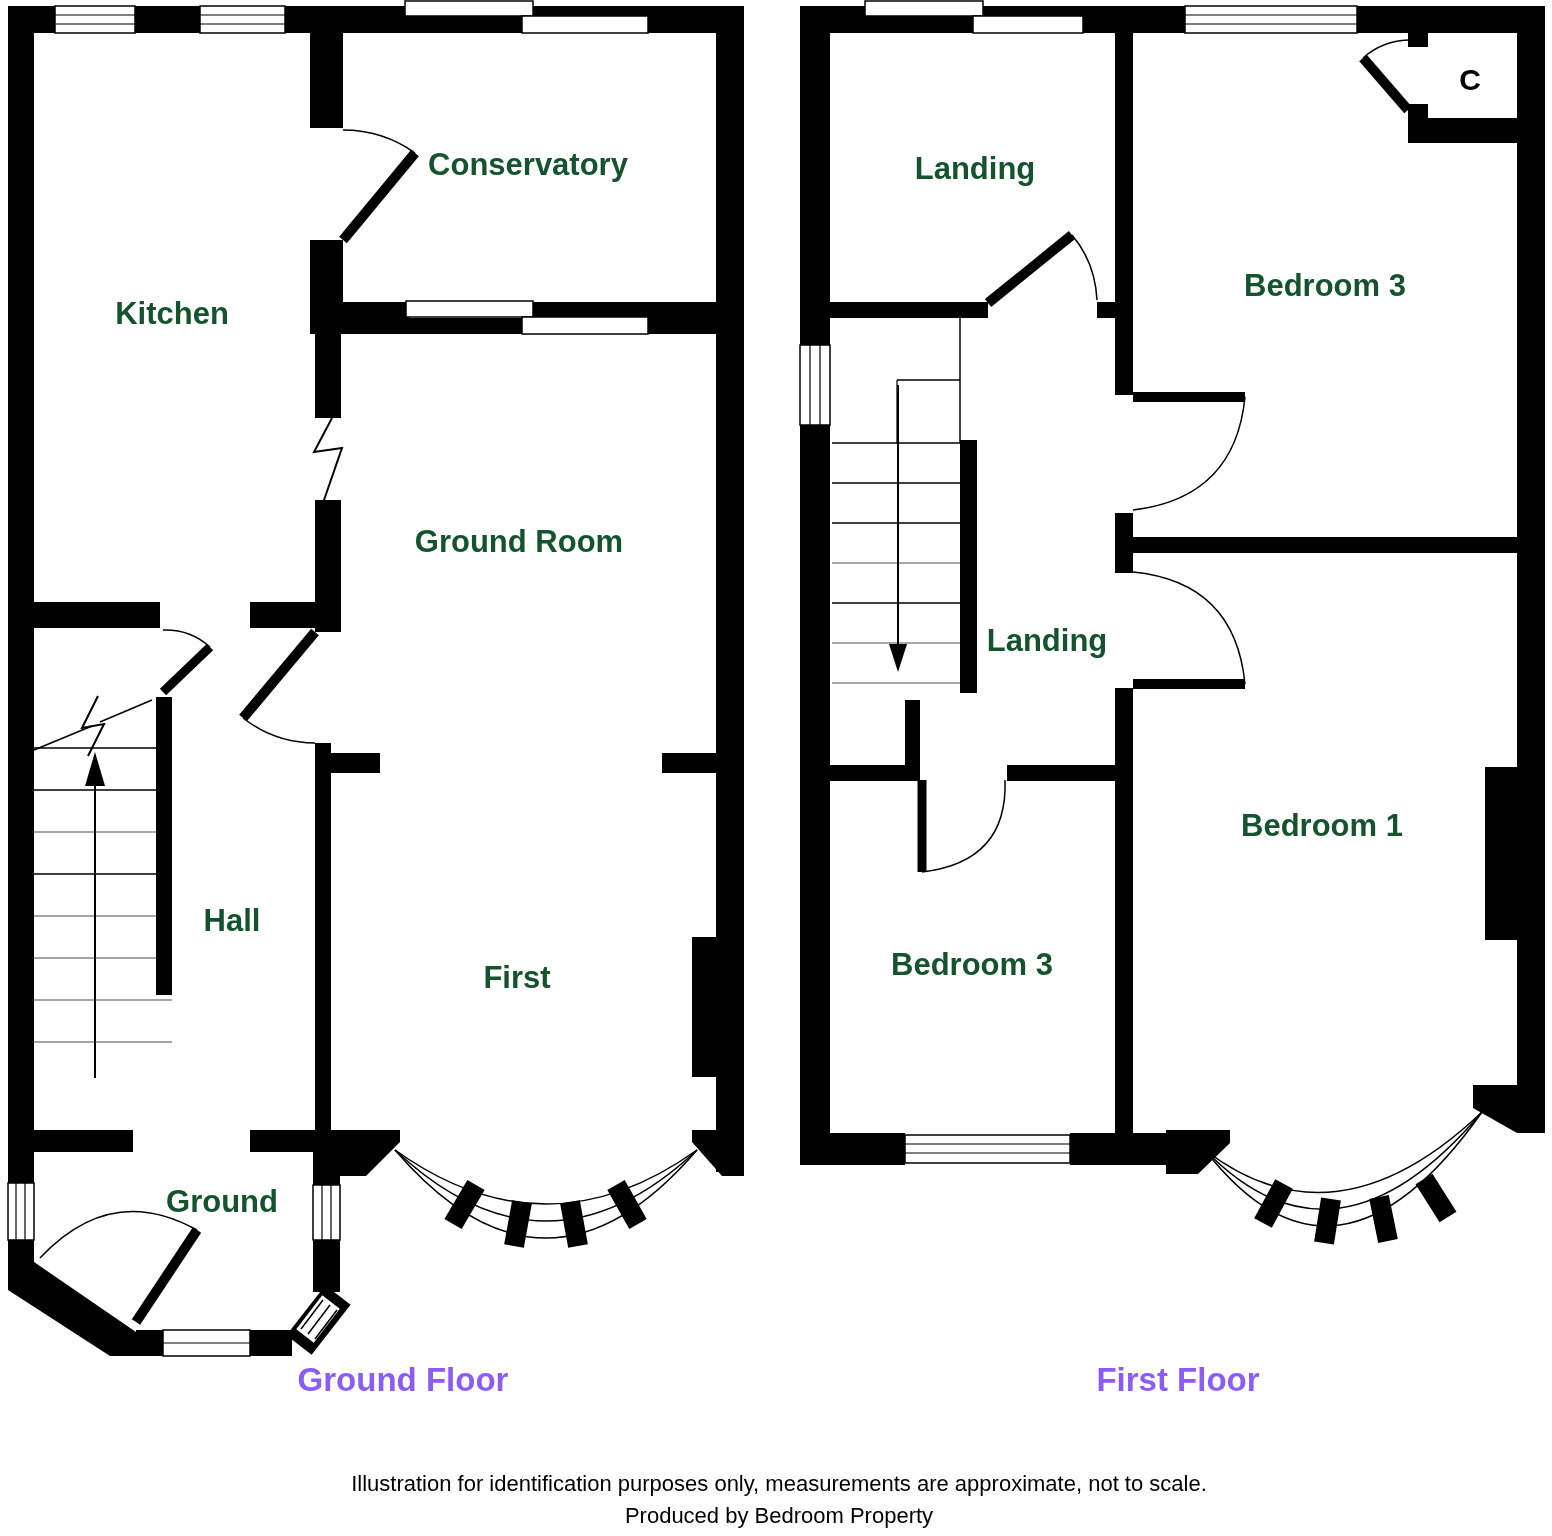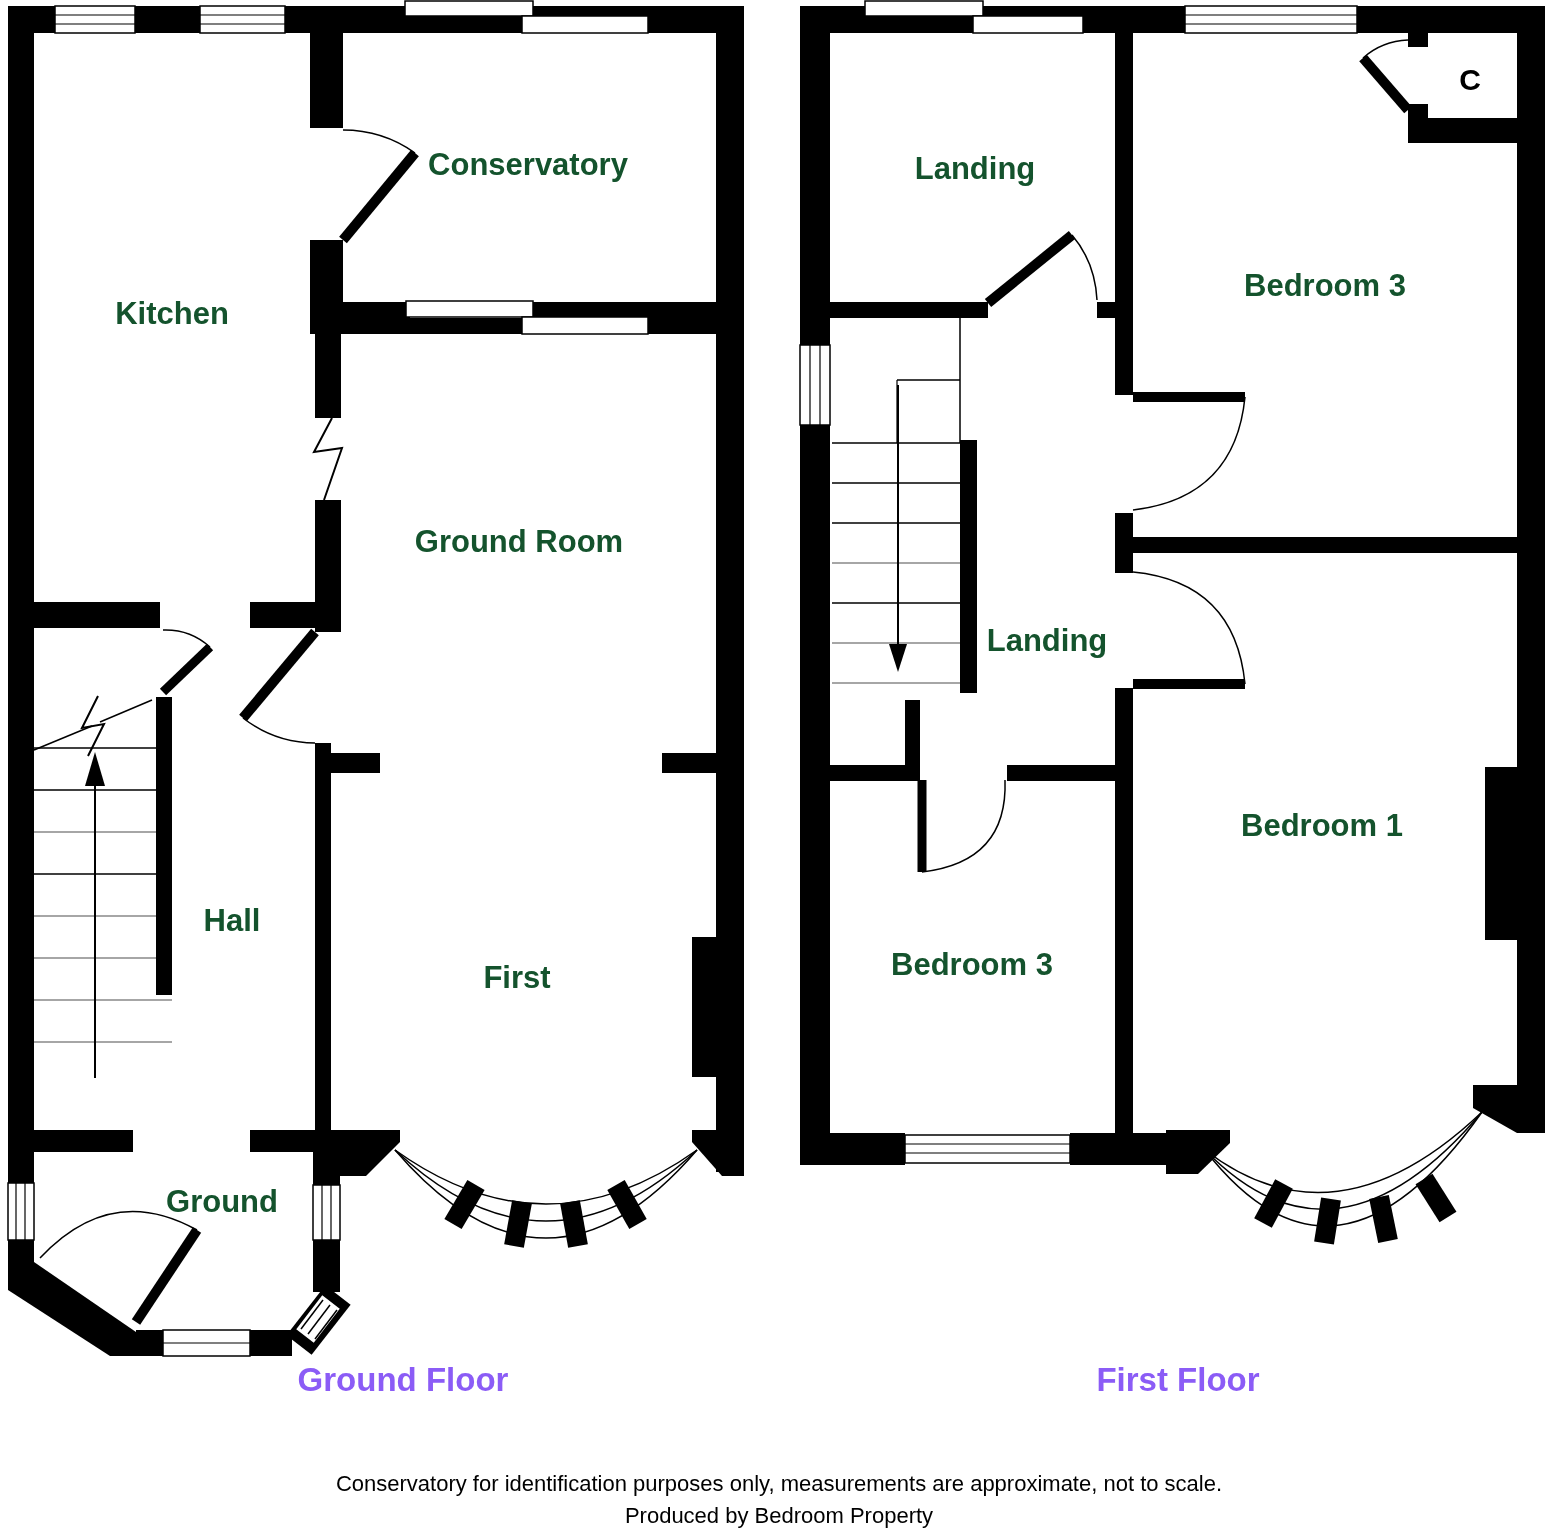--- a/index.html
+++ b/index.html
@@ -255,15 +255,15 @@
   <div class="room-label" style="left:975px;top:169px">Landing</div>
   <div class="room-label" style="left:1325px;top:286px">Bedroom 3</div>
   <div class="cupboard-label" style="left:1470px;top:80px">C</div>
   <div class="room-label" style="left:1047px;top:641px">Landing</div>
   <div class="room-label" style="left:972px;top:965px">Bedroom 3</div>
   <div class="room-label" style="left:1322px;top:826px">Bedroom 1</div>
 
   <div class="floor-title" style="left:403px;top:1380px">Ground Floor</div>
   <div class="floor-title" style="left:1178px;top:1380px">First Floor</div>
 
-  <div class="footer-line" style="left:779px;top:1484px">Conservatory for identification purposes only, measurements are approximate, not to scale.</div>
+  <div class="footer-line" style="left:779px;top:1484px">Illustration for identification purposes only, measurements are approximate, not to scale.</div>
   <div class="footer-line" style="left:779px;top:1516px">Produced by Bedroom Property</div>
 </div>
 
 </body></html>

